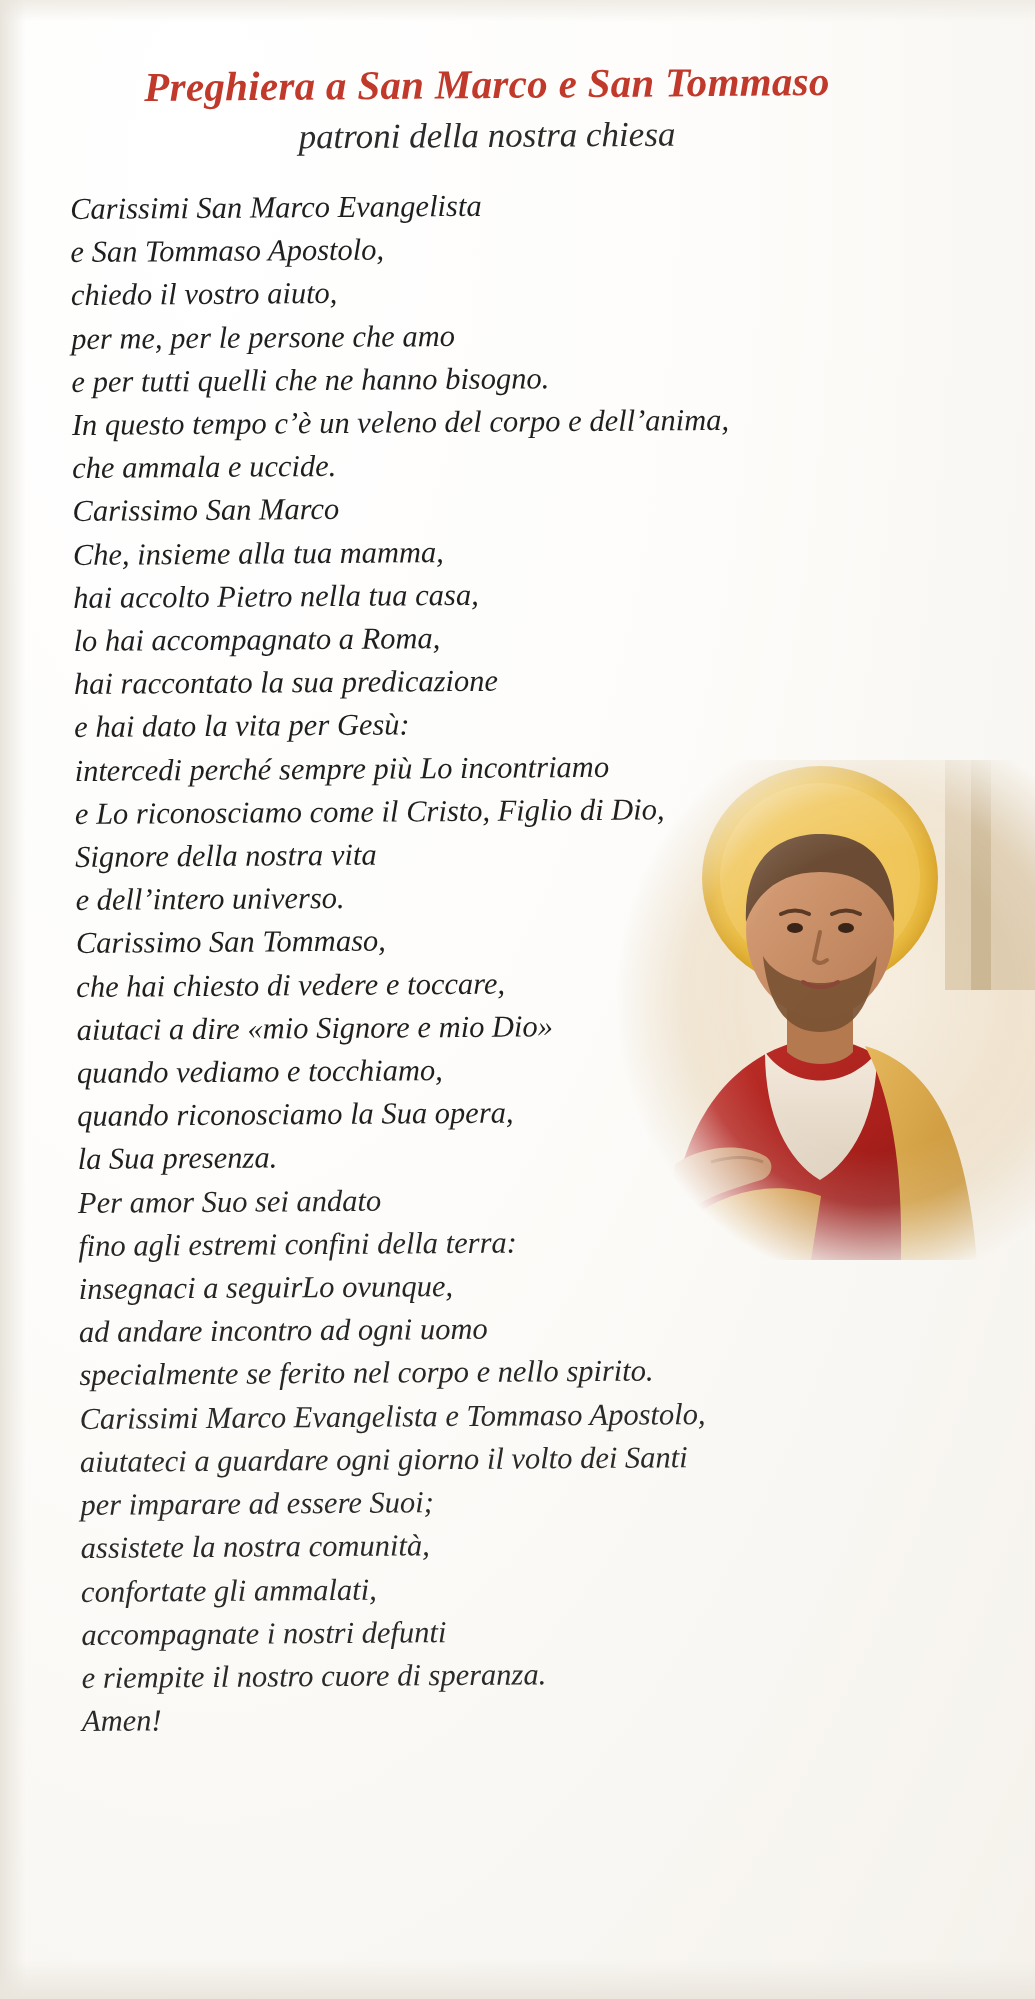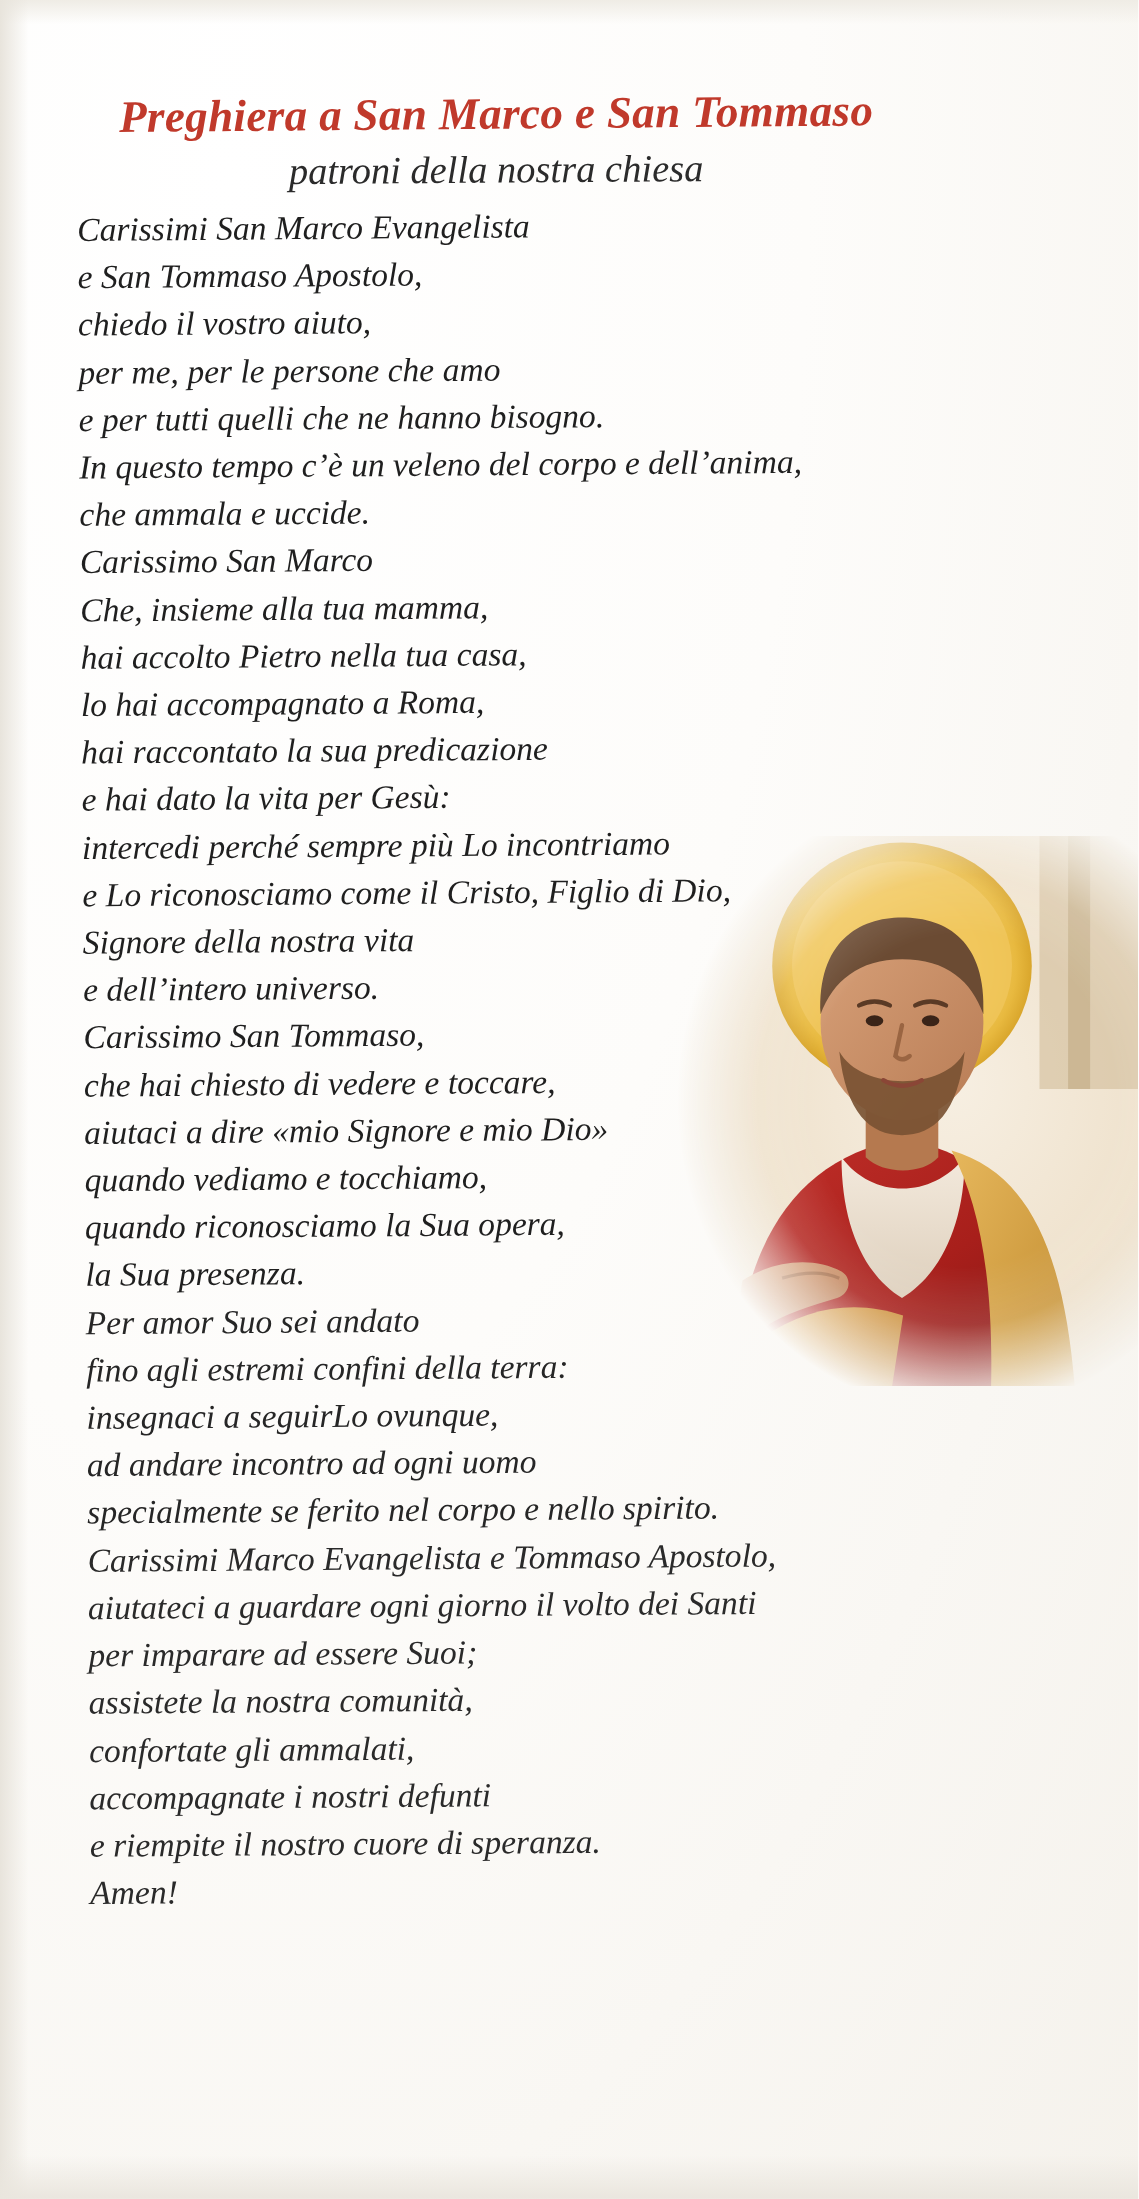--- a/index.html
+++ b/index.html
@@ -47,23 +47,24 @@
     left: 0; bottom: 0;
     width: 100%; height: 40px;
     background: linear-gradient(to top, #eae6de 0%, rgba(255,255,255,0) 100%);
     pointer-events: none;
   }
 
   
   #title-block {
     position: absolute;
     left: 0;
-    top: 82px;
+    top: 63px;
     width: 902px;
     text-align: center;
+    padding-left: 36px;
   }
   #title {
     font-family: "Liberation Serif", serif;
     font-style: italic;
     font-weight: bold;
     font-size: 41px;
     line-height: 1.05;
     color: #c0392b;
     letter-spacing: 0.3px;
     transform: rotate(-0.5deg);

